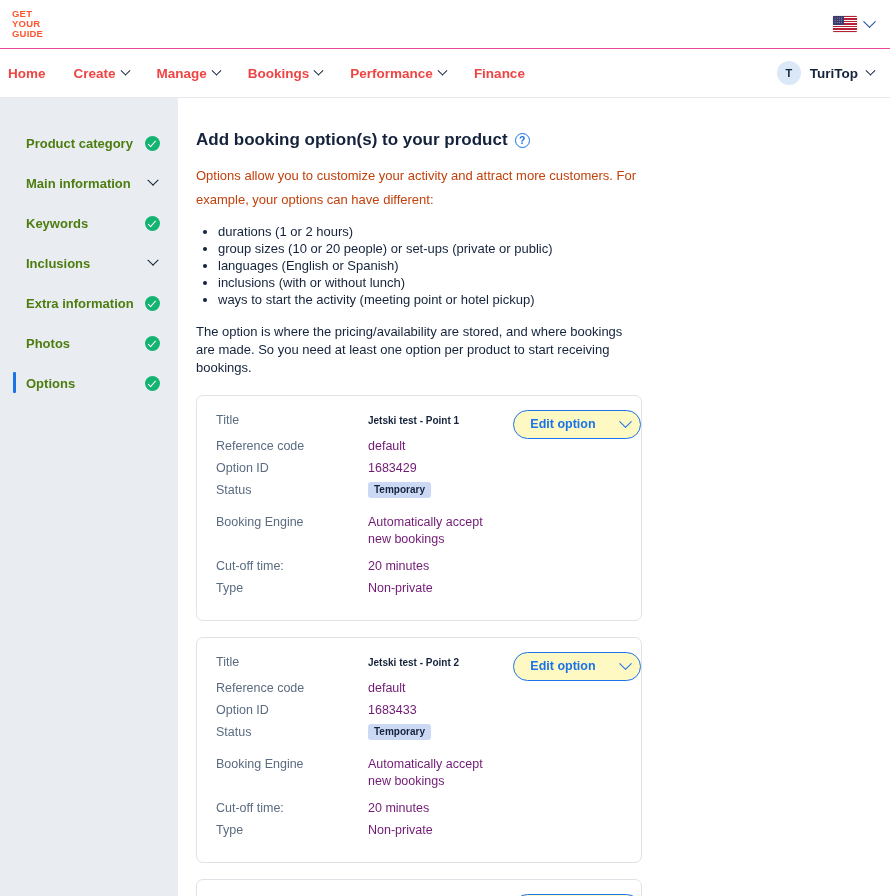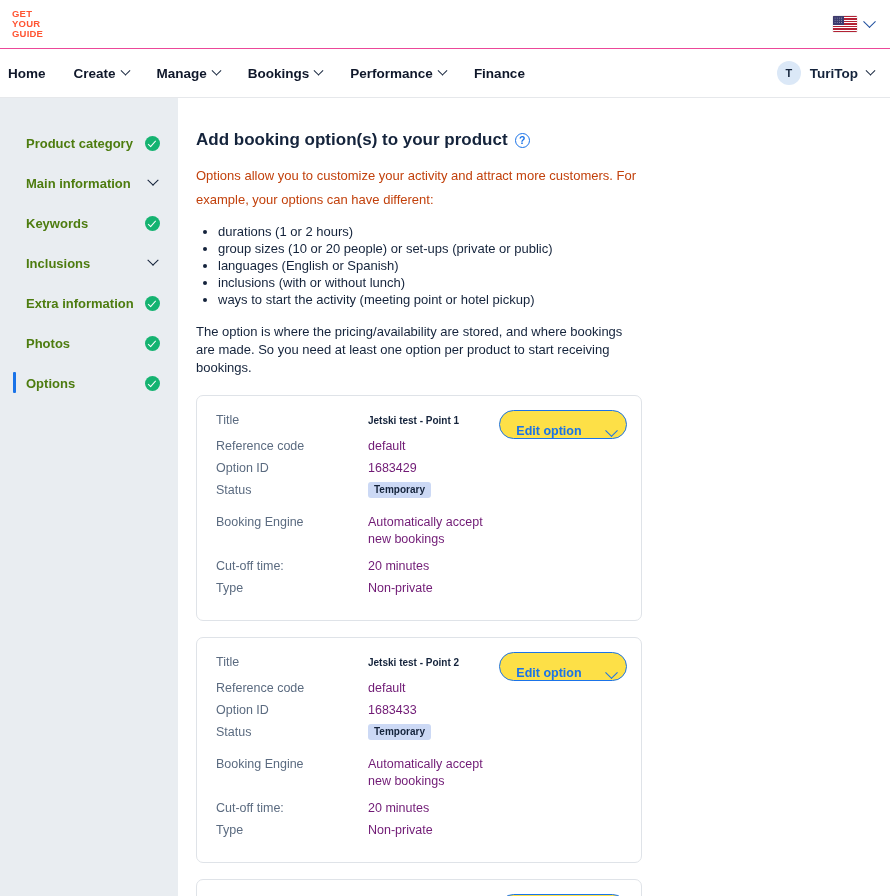--- a/index.html
+++ b/index.html
@@ -99,21 +99,21 @@
     display: flex;
     align-items: center;
   }
   .nav-item {
     display: flex;
     align-items: center;
     gap: 6px;
     padding: 0 14px;
     font-size: 13.5px;
     font-weight: 700;
-    color: #0f172a;
+    color: #ef4444;
     cursor: pointer;
     white-space: nowrap;
   }
   .nav-item:first-child { padding-left: 8px; }
   .account {
     display: flex;
     align-items: center;
     gap: 9px;
     cursor: pointer;
   }
@@ -284,29 +284,29 @@
     background: #ccd9f5;
     color: #14233b;
     font-size: 10px;
     font-weight: 700;
     border-radius: 3px;
     padding: 2.5px 6px 3px;
     line-height: 11px;
   }
   .edit-btn {
     position: absolute;
-    right: 14px;
+    right: 0;
     top: 14px;
     display: flex;
-    align-items: flex-end;
+    align-items: center;
     border: 1.4px solid #1a73e8;
     border-radius: 999px;
     height: 29px;
     overflow: hidden;
-    background: #fde047;
+    background: #fef9c3;
     cursor: pointer;
   }
   .edit-btn .lbl-part {
     display: flex;
     align-items: center;
     padding: 0 14px 0 16px;
     font-size: 12.5px;
     font-weight: 700;
     color: #1a73e8;
     white-space: nowrap;

